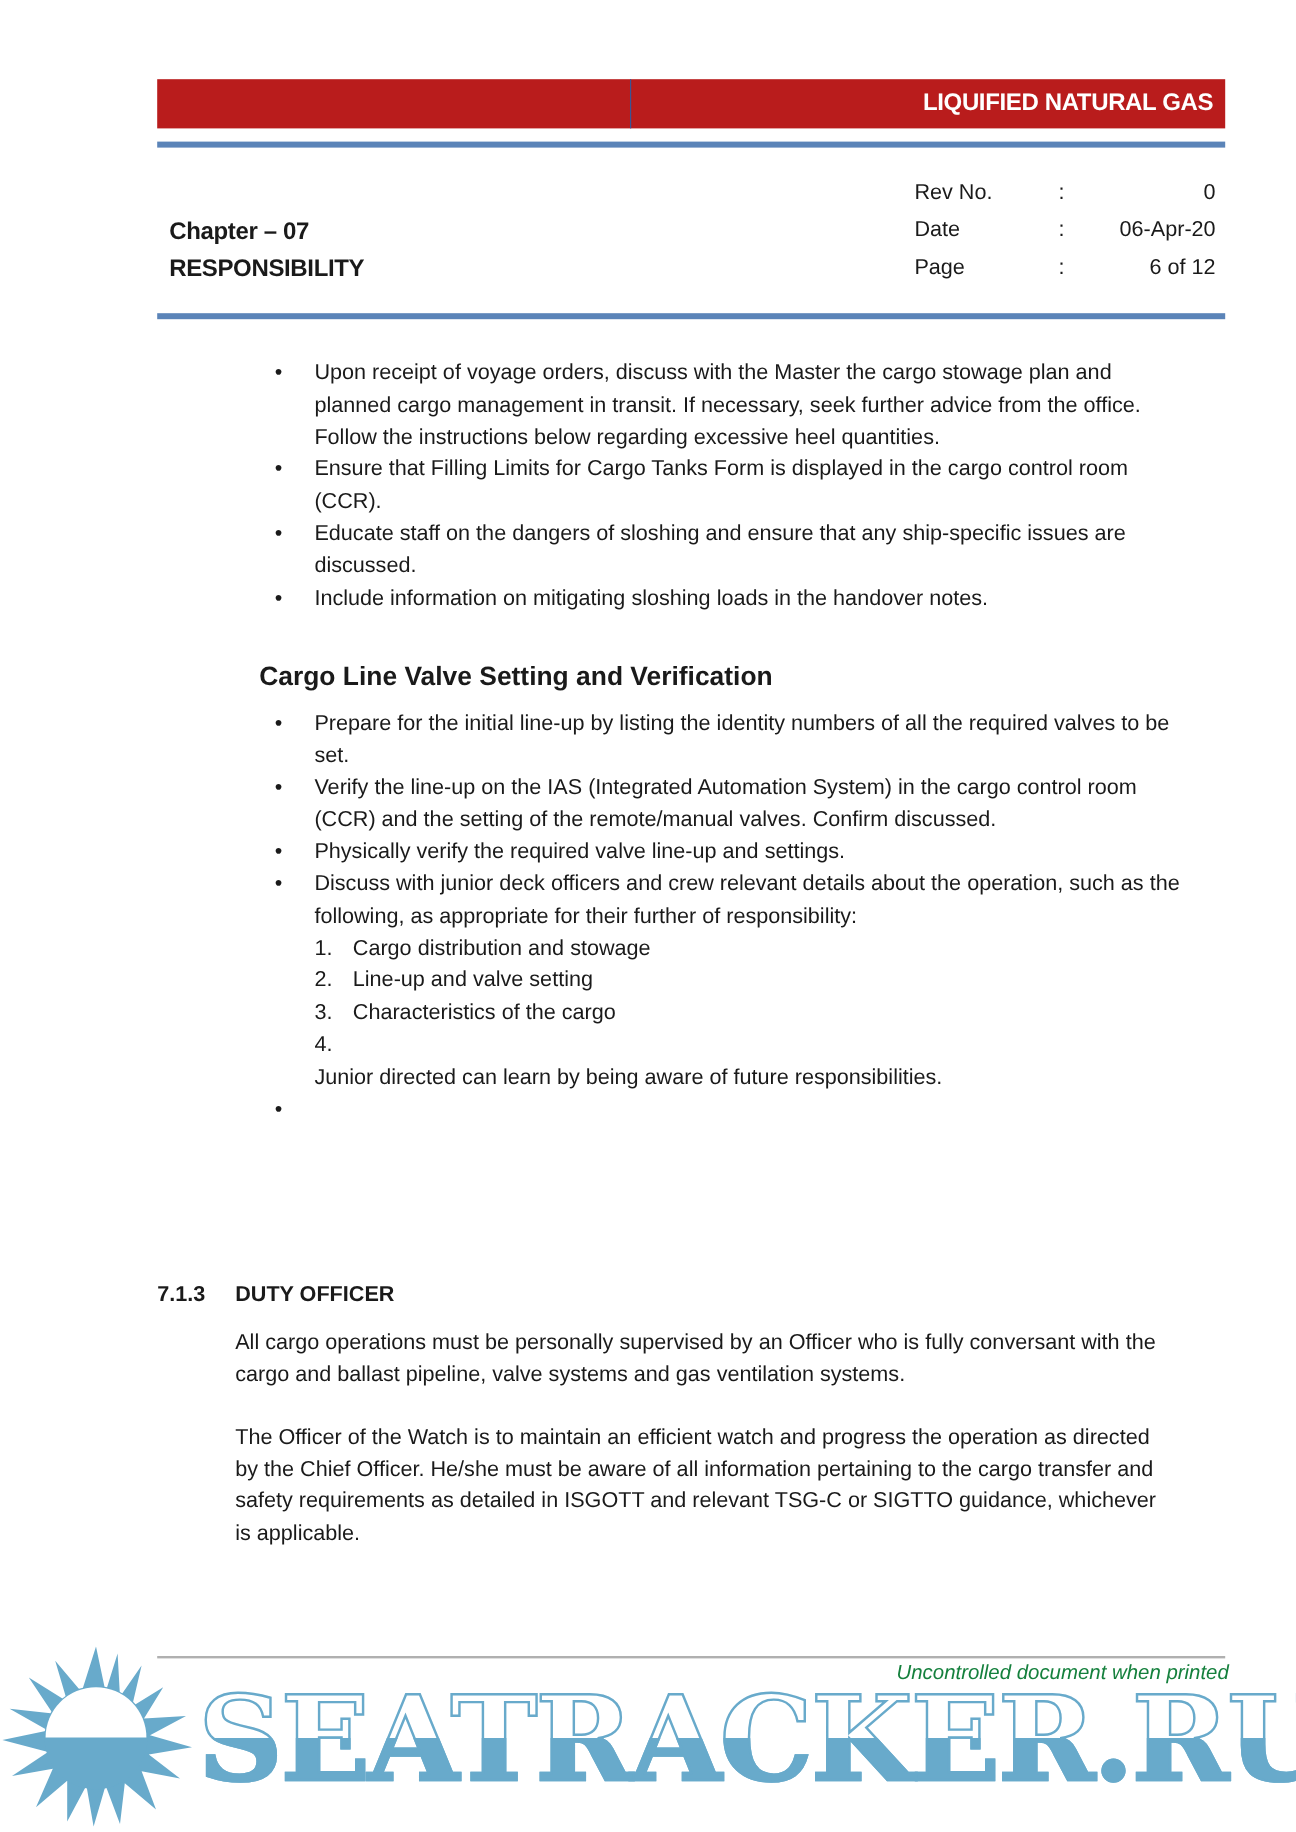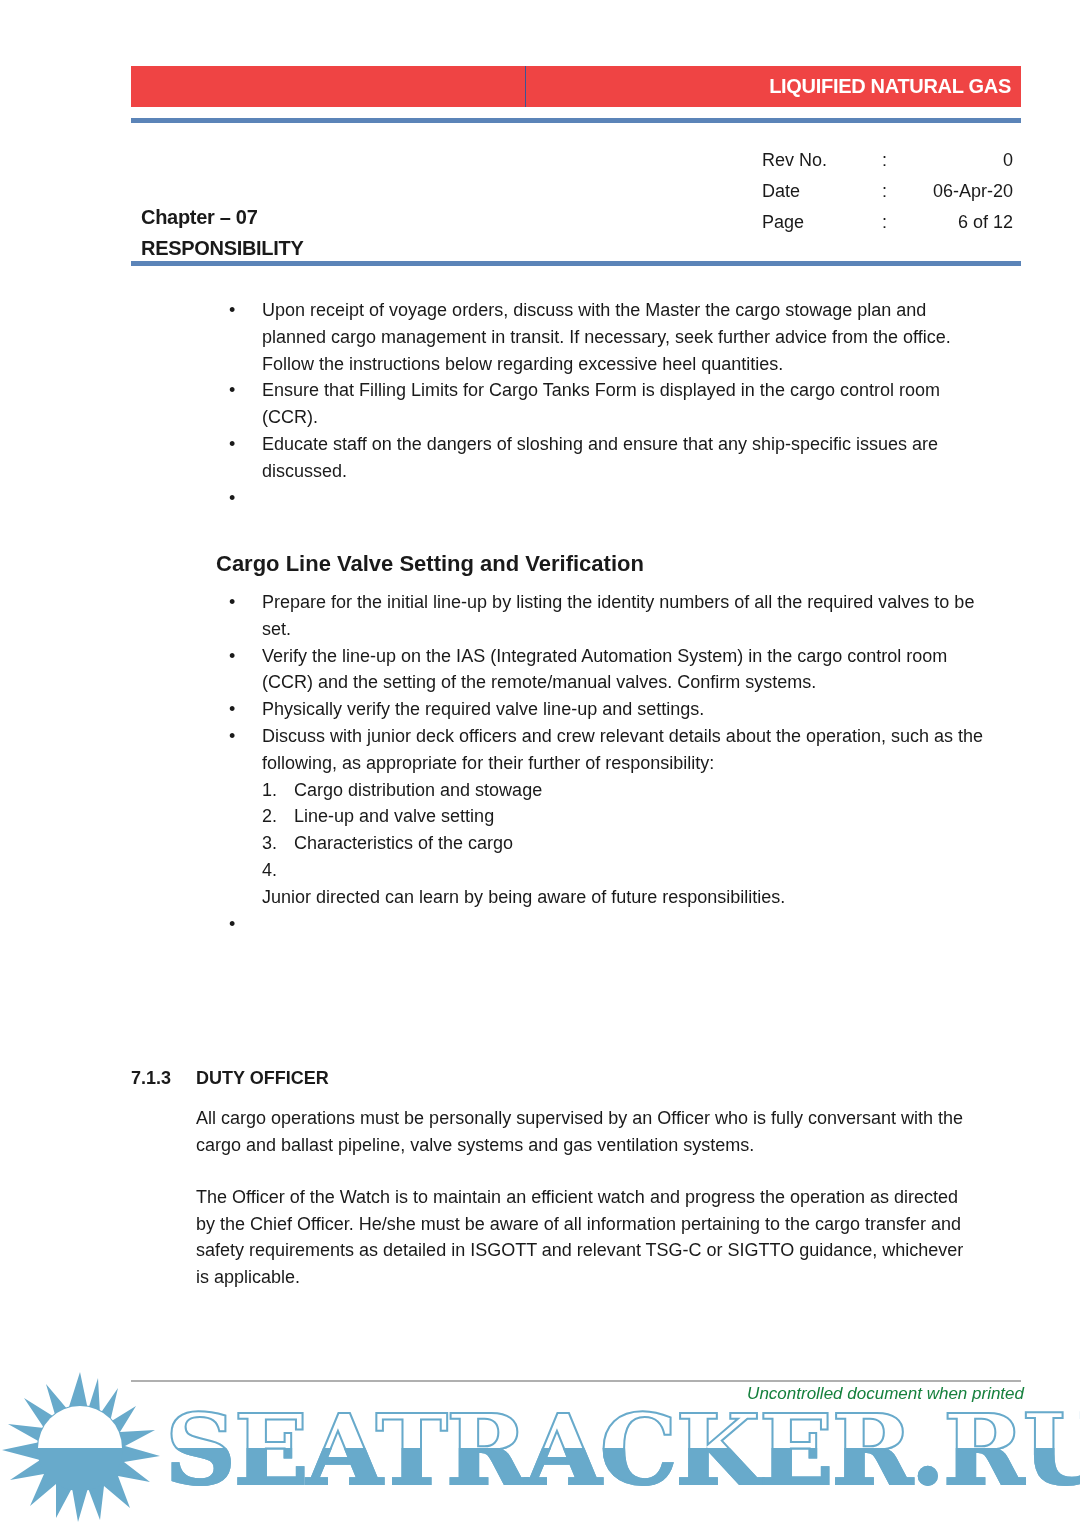--- a/index.html
+++ b/index.html
@@ -3,36 +3,36 @@
 <meta charset="utf-8">
 <style>
   html, body { margin: 0; padding: 0; background: #ffffff; }
   body {
     width: 1080px; height: 1527px; position: relative; overflow: hidden;
     font-family: "Liberation Sans", "DejaVu Sans", sans-serif;
     color: #1a1a1a;
   }
   .header-bar {
     position: absolute; left: 131px; top: 66px; width: 890px; height: 41px;
-    background: #ef4444; box-sizing: border-box;
+    background: #b91c1c; box-sizing: border-box;
   }
   .header-bar .divider {
     position: absolute; left: 394px; top: 0; width: 1px; height: 100%;
     background: #3a5596;
   }
   .header-title {
     position: absolute; right: 10px; top: 9px;
     color: #ffffff; font-weight: bold; font-size: 20px; letter-spacing: -0.3px;
   }
   .rule {
     position: absolute; left: 131px; width: 890px; height: 5px; background: #5b84b8;
   }
   .chapter {
     position: absolute; left: 141px; top: 178px;
-    font-weight: bold; font-size: 20px; line-height: 31px; letter-spacing: -0.3px; margin-top: 24px;
+    font-weight: bold; font-size: 20px; line-height: 31px; letter-spacing: -0.3px;
   }
   .meta { position: absolute; left: 762px; top: 145px; width: 251px; font-size: 18px; }
   .meta-row { display: flex; height: 31px; line-height: 31px; }
   .meta-label { width: 120px; }
   .meta-colon { width: 40px; }
   .meta-value { flex: 1; text-align: right; }
   .content { position: absolute; left: 0; top: 0; width: 1080px; font-size: 18px; }
   .bl { position: absolute; left: 229px; width: 760px; }
   .bl ul { list-style: none; margin: 0; padding: 0; }
   .bl li { position: relative; padding-left: 33px; line-height: 26.8px; }
@@ -96,30 +96,30 @@
   </div>
 </div>
 <div class="rule" style="top:261px"></div>
 
 <div class="content">
   <div class="bl" style="top:297px">
     <ul>
       <li><span class="bullet">•</span><span>Upon receipt of voyage orders, discuss with the Master the cargo stowage plan and planned cargo management in transit. If necessary, seek further advice from the office. Follow the instructions below regarding excessive heel quantities.</span></li>
       <li><span class="bullet">•</span><span>Ensure that Filling Limits for Cargo Tanks Form is displayed in the cargo control room (CCR).</span></li>
       <li><span class="bullet">•</span><span>Educate staff on the dangers of sloshing and ensure that any ship-specific issues are discussed.</span></li>
-      <li><span class="bullet">•</span></li>
+      <li><span class="bullet">•</span><span>Include information on mitigating sloshing loads in the handover notes.</span></li>
     </ul>
   </div>
 
   <div class="subhead" style="top:551px">Cargo Line Valve Setting and Verification</div>
 
   <div class="bl" style="top:589px">
     <ul>
       <li><span class="bullet">•</span><span>Prepare for the initial line-up by listing the identity numbers of all the required valves to be set.</span></li>
-      <li><span class="bullet">•</span><span>Verify the line-up on the IAS (Integrated Automation System) in the cargo control room (CCR) and the setting of the remote/manual valves. Confirm systems.</span></li>
+      <li><span class="bullet">•</span><span>Verify the line-up on the IAS (Integrated Automation System) in the cargo control room (CCR) and the setting of the remote/manual valves. Confirm discussed.</span></li>
       <li><span class="bullet">•</span><span>Physically verify the required valve line-up and settings.</span></li>
       <li><span class="bullet">•</span><span>Discuss with junior deck officers and crew relevant details about the operation, such as the following, as appropriate for their further of responsibility:</span>
         <ol class="numlist">
           <li>
               <span class="num">1.</span>
               <span>Cargo distribution and stowage</span>
             </li>
           <li>
               <span class="num">2.</span>
               <span>Line-up and valve setting</span>

